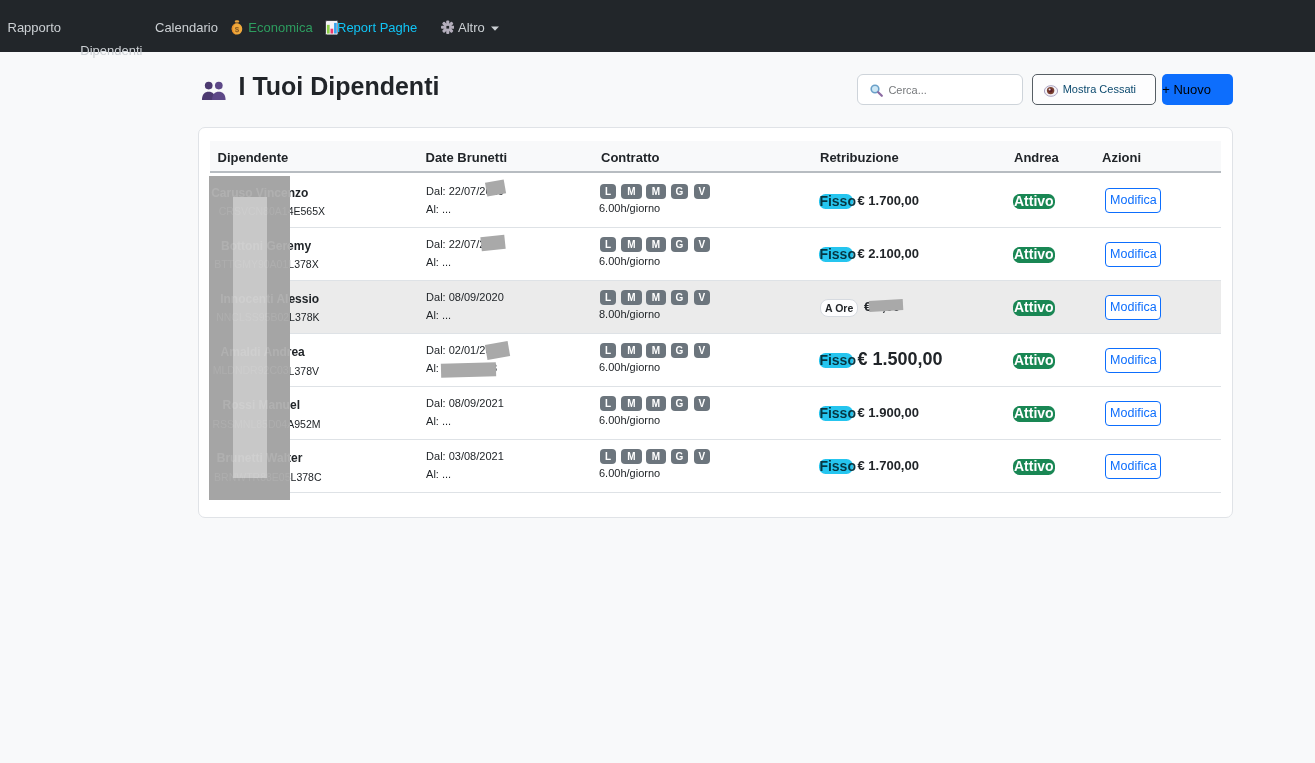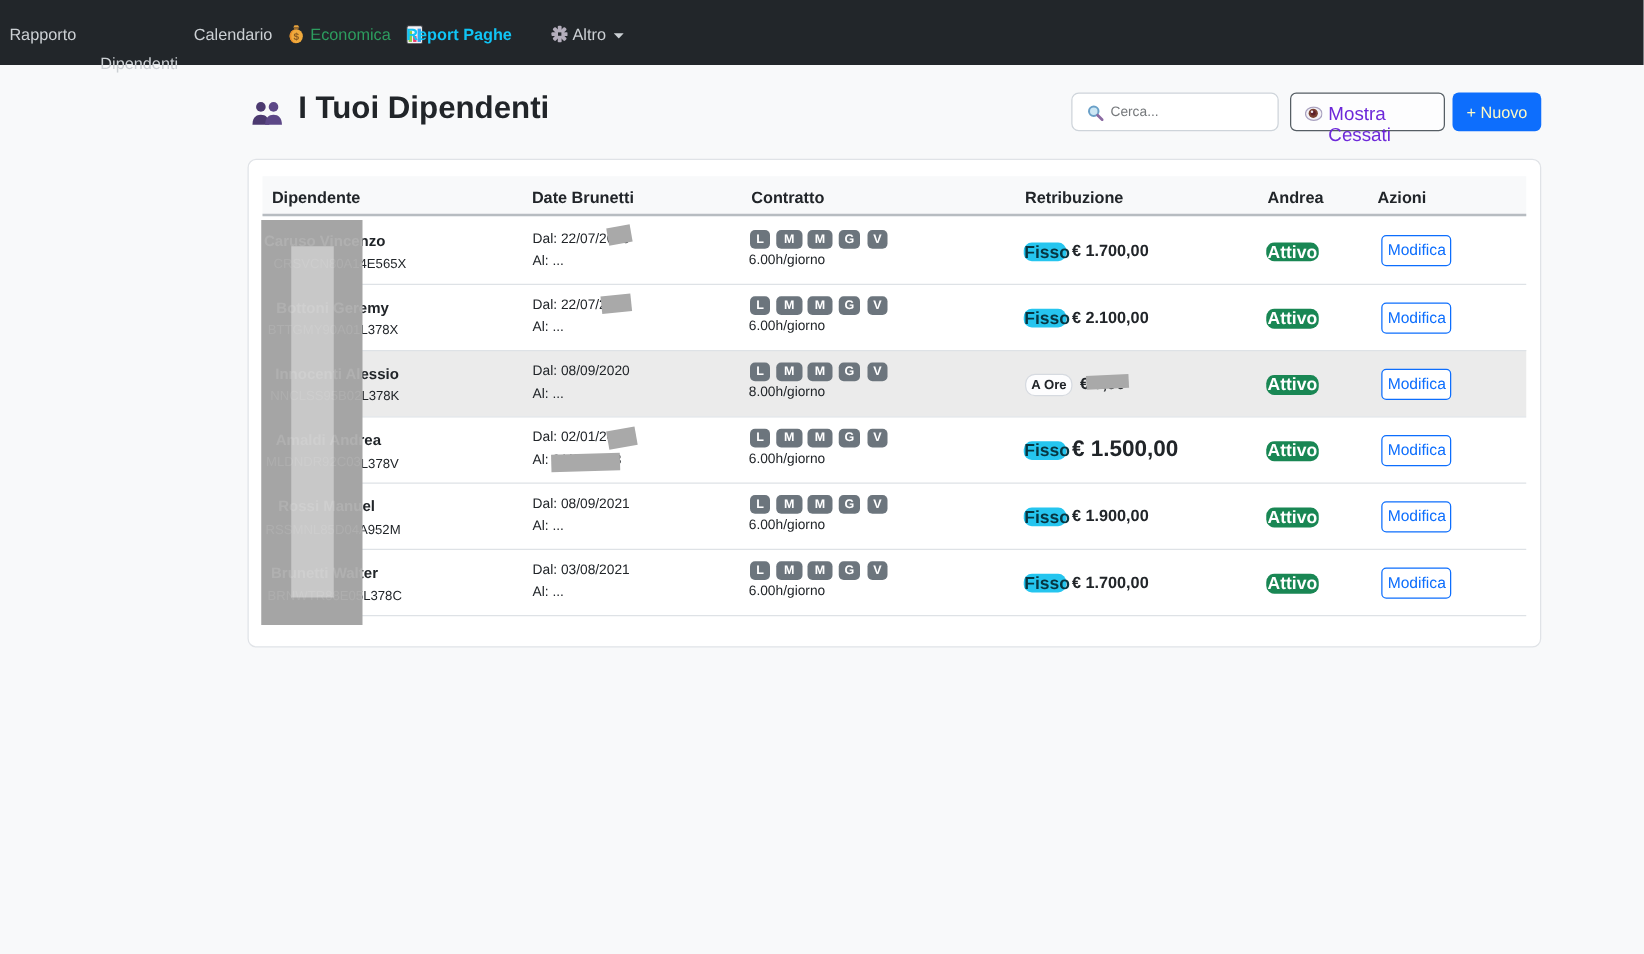--- a/index.html
+++ b/index.html
@@ -30,21 +30,21 @@
     <path d="M7 4.6 C3 4.6 1.4 8 1.4 10.6 C1.4 14 4 16.6 7 16.6 C4.4 16 2.8 13.4 2.8 10.6 C2.8 7.6 4.4 5.2 7 4.6 Z" fill="#e78c28"></path>
     <text x="7" y="13.4" font-size="8.5" font-weight="bold" fill="#8a5a22" text-anchor="middle">$</text>
   </svg></span>
   <span class="item" style="left:248.3px; color:#2d9d5f;">Economica</span>
   <span class="abs" style="left:325px; top:19.5px;"><svg width="13.5" height="15.5" viewBox="0 0 14 16">
     <rect x="0.5" y="0.5" width="13" height="15" rx="1.5" fill="#f5f2f7" stroke="#3a3d42" stroke-width="1"></rect>
     <rect x="2" y="5" width="2.8" height="9" fill="#8ccf48"></rect>
     <rect x="5.7" y="9" width="2.8" height="5" fill="#ee3a6c"></rect>
     <rect x="9.4" y="3" width="2.8" height="11" fill="#35a3ee"></rect>
   </svg></span>
-  <span class="item" style="left:325px; color:#10c4f5; font-weight:bold;">Report Paghe</span>
+  <span class="item" style="left:337px; color:#10c4f5; font-weight:normal;">Report Paghe</span>
   <span class="abs" style="left:440.5px; top:19.5px;"><svg width="13.5" height="14.5" viewBox="0 0 14 15">
     <g fill="#b4aebc">
       <rect x="5.4" y="0.5" width="3.2" height="14" rx="1"></rect>
       <rect x="0" y="5.9" width="14" height="3.2" rx="1"></rect>
       <rect x="5.4" y="0.5" width="3.2" height="14" rx="1" transform="rotate(45 7 7.5)"></rect>
       <rect x="5.4" y="0.5" width="3.2" height="14" rx="1" transform="rotate(-45 7 7.5)"></rect>
       <circle cx="7" cy="7.5" r="3.4"></circle>
     </g>
     <rect x="5.6" y="6.1" width="2.8" height="2.8" fill="#22262a"></rect>
   </svg></span>
@@ -75,23 +75,23 @@
   </svg>
   <span class="abs" style="left:30.7px; top:9px; font-size:11px; color:#76797c;">Cerca...</span>
 </div>
 <div class="abs" style="left:1031.7px; top:74.3px; width:124px; height:30.5px; background:#fdfdfe; border:1.5px solid #565e64; border-radius:5px;">
   <svg class="abs" width="14" height="12" viewBox="0 0 14 12" style="left:11.5px; top:9.5px;">
     <ellipse cx="7" cy="6" rx="6.6" ry="5.3" fill="#f4f2f7" stroke="#a9a2c0" stroke-width="1"></ellipse>
     <circle cx="6.6" cy="5.6" r="3.7" fill="#7a4030"></circle>
     <circle cx="6.6" cy="5.4" r="2" fill="#5e1f28"></circle>
     <circle cx="5.6" cy="4.4" r="1" fill="#e8e4ee"></circle>
   </svg>
-  <span class="abs" style="left:30px; top:8px; font-size:15px; color:#6d28d9;">Mostra Cessati</span>
-</div>
-<div class="abs" style="left:1162.2px; top:73.9px; width:70.7px; height:31px; background:#0d6efd; border-radius:5px; text-align:center; line-height:31px; font-size:13px; color:#fef9c3;">+ Nuovo</div>
+  <span class="abs" style="left:30px; top:8px; font-size:11px; color:#0c4a6e;">Mostra Cessati</span>
+</div>
+<div class="abs" style="left:1162.2px; top:73.9px; width:70.7px; height:31px; background:#0d6efd; border-radius:5px; text-align:left; line-height:31px; font-size:13px; color:#000000;">+ Nuovo</div>
 
 <div class="abs" style="left:197.5px; top:126.5px; width:1035px; height:391.5px; background:#fff; border:1px solid #e0e3e7; border-radius:7px;"></div>
 
 <div class="abs" style="left:210px; top:141px; width:1010.5px; height:32.3px; background:#f8f9fa; border-bottom:2px solid #b7bcc1;"></div>
 <span class="abs" style="left:217.5px; top:150px; font-size:13px; font-weight:bold;">Dipendente</span>
 <span class="abs" style="left:425.5px; top:150px; font-size:13px; font-weight:bold;">Date Brunetti</span>
 <span class="abs" style="left:601px; top:150px; font-size:13px; font-weight:bold;">Contratto</span>
 <span class="abs" style="left:820px; top:150px; font-size:13px; font-weight:bold;">Retribuzione</span>
 <span class="abs" style="left:1014px; top:150px; font-size:13px; font-weight:bold;">Andrea</span>
 <span class="abs" style="left:1102px; top:150px; font-size:13px; font-weight:bold;">Azioni</span>

